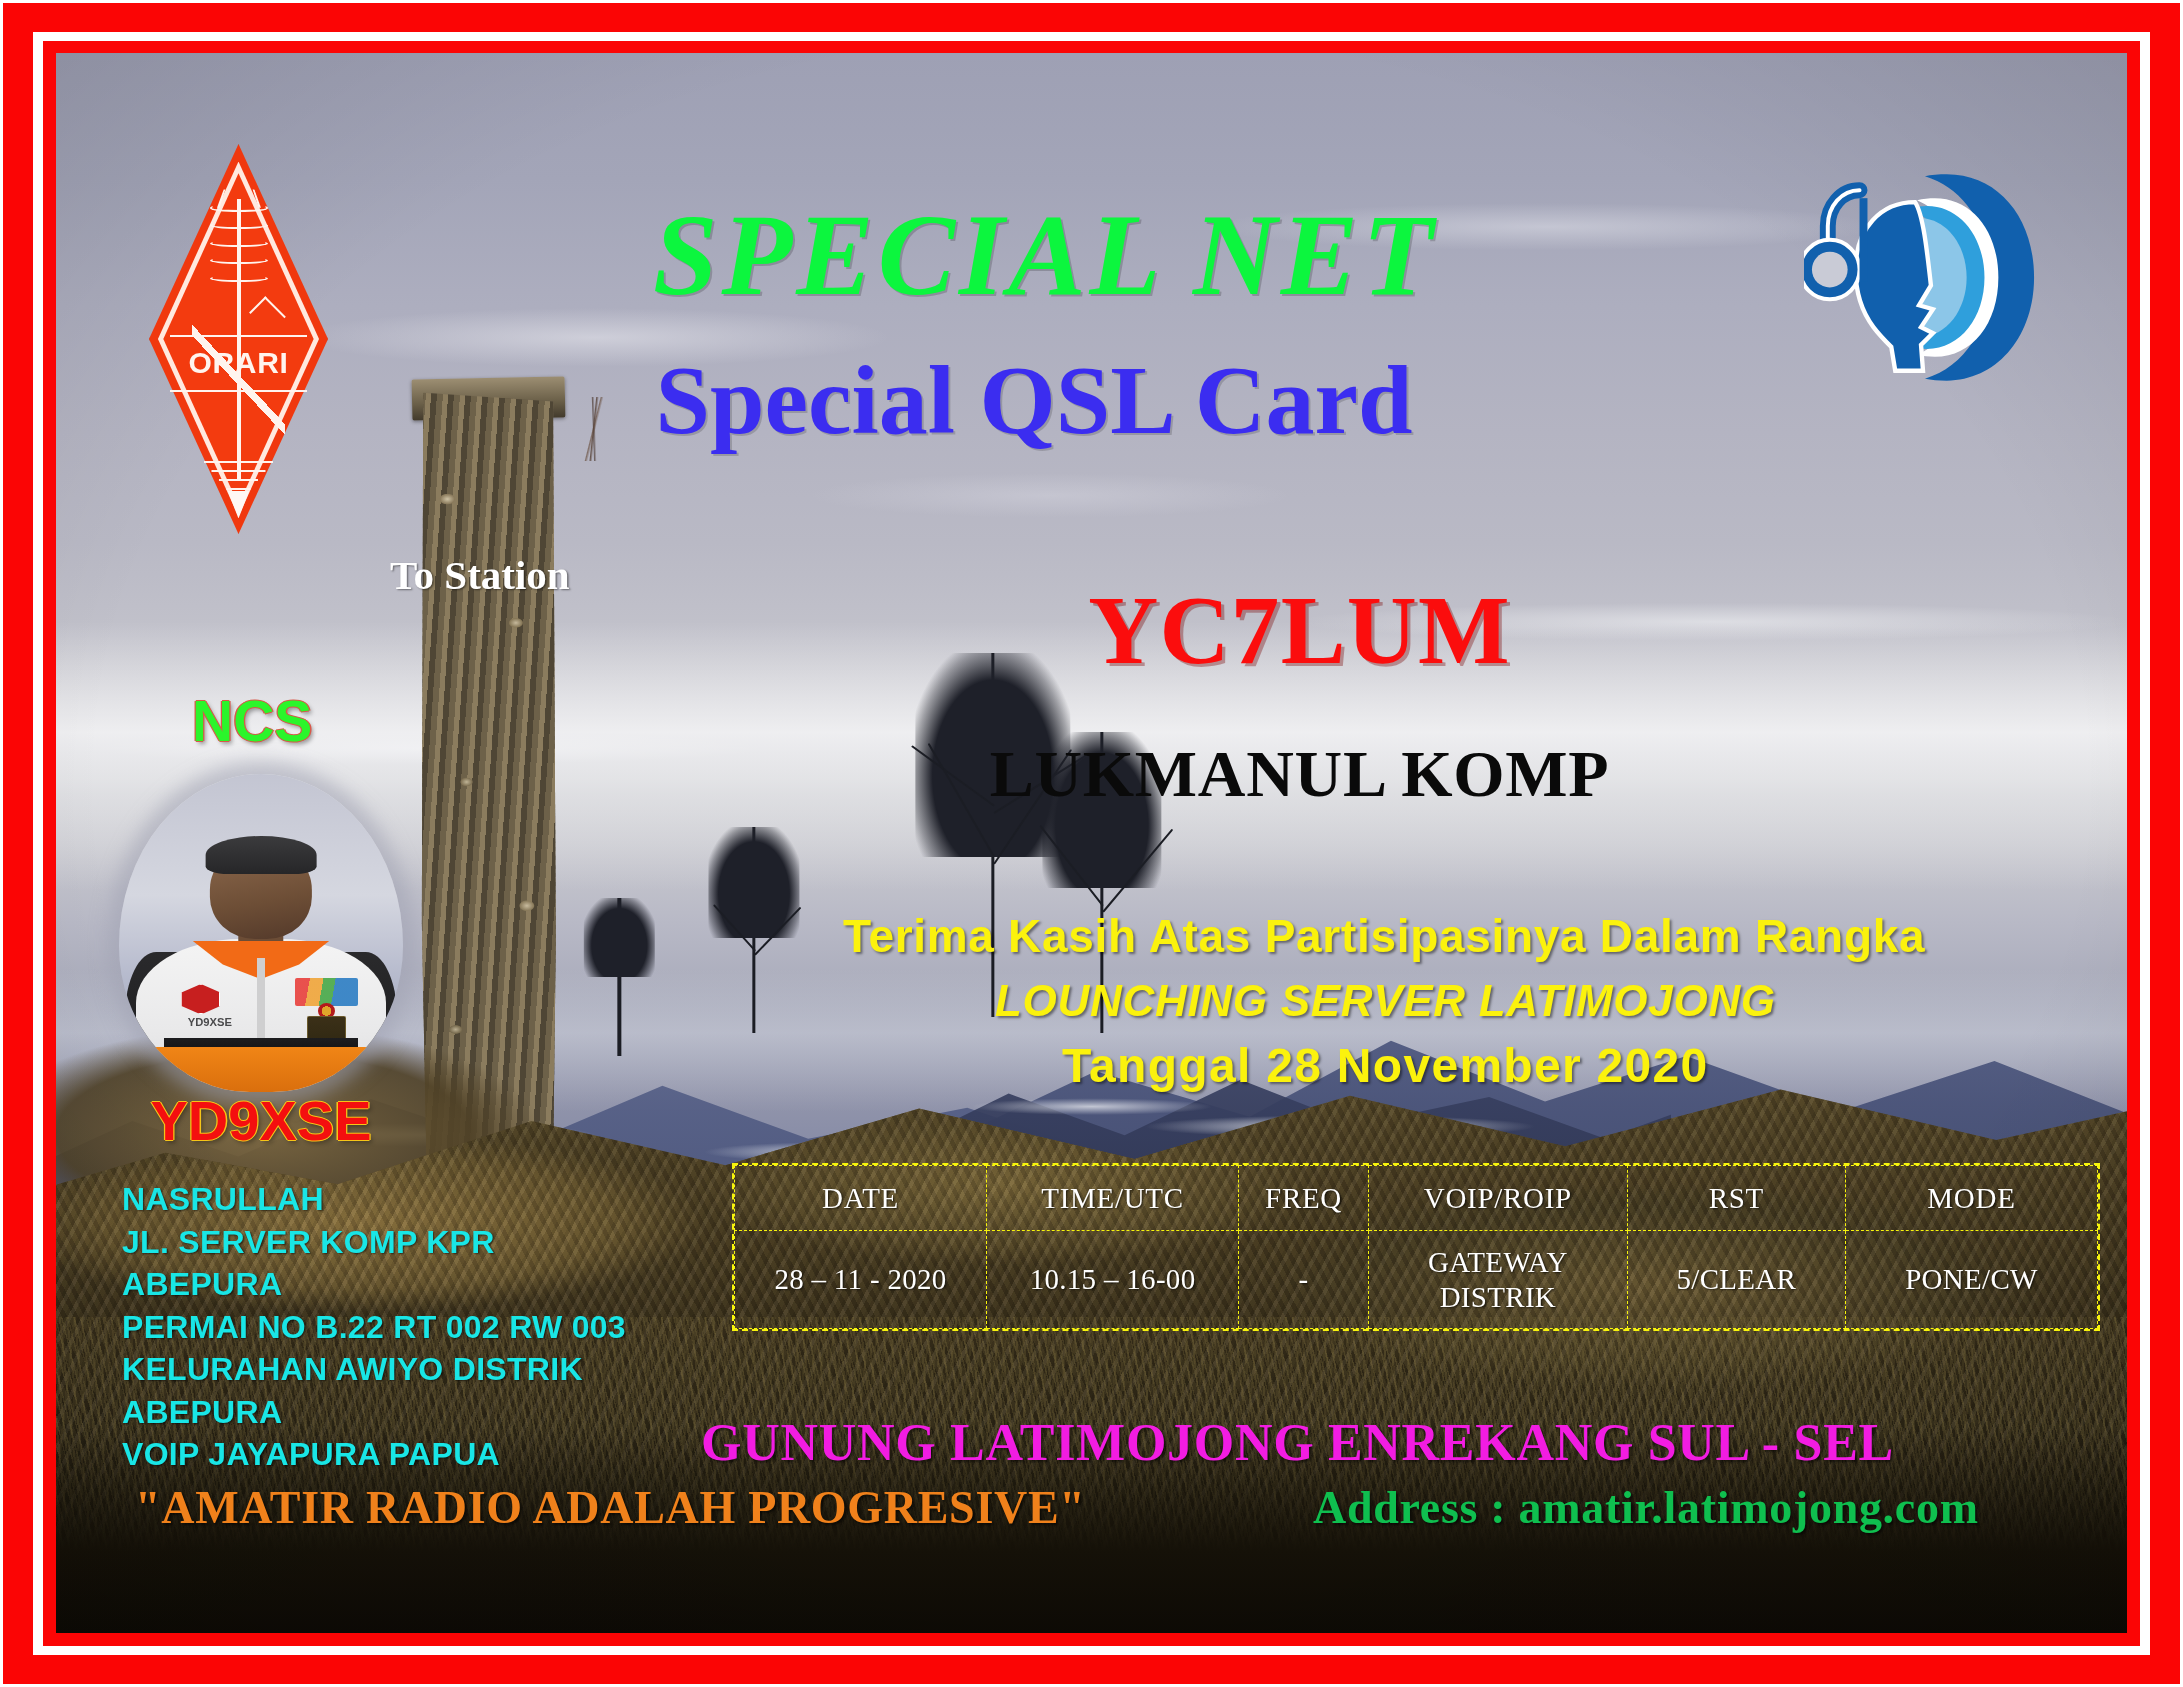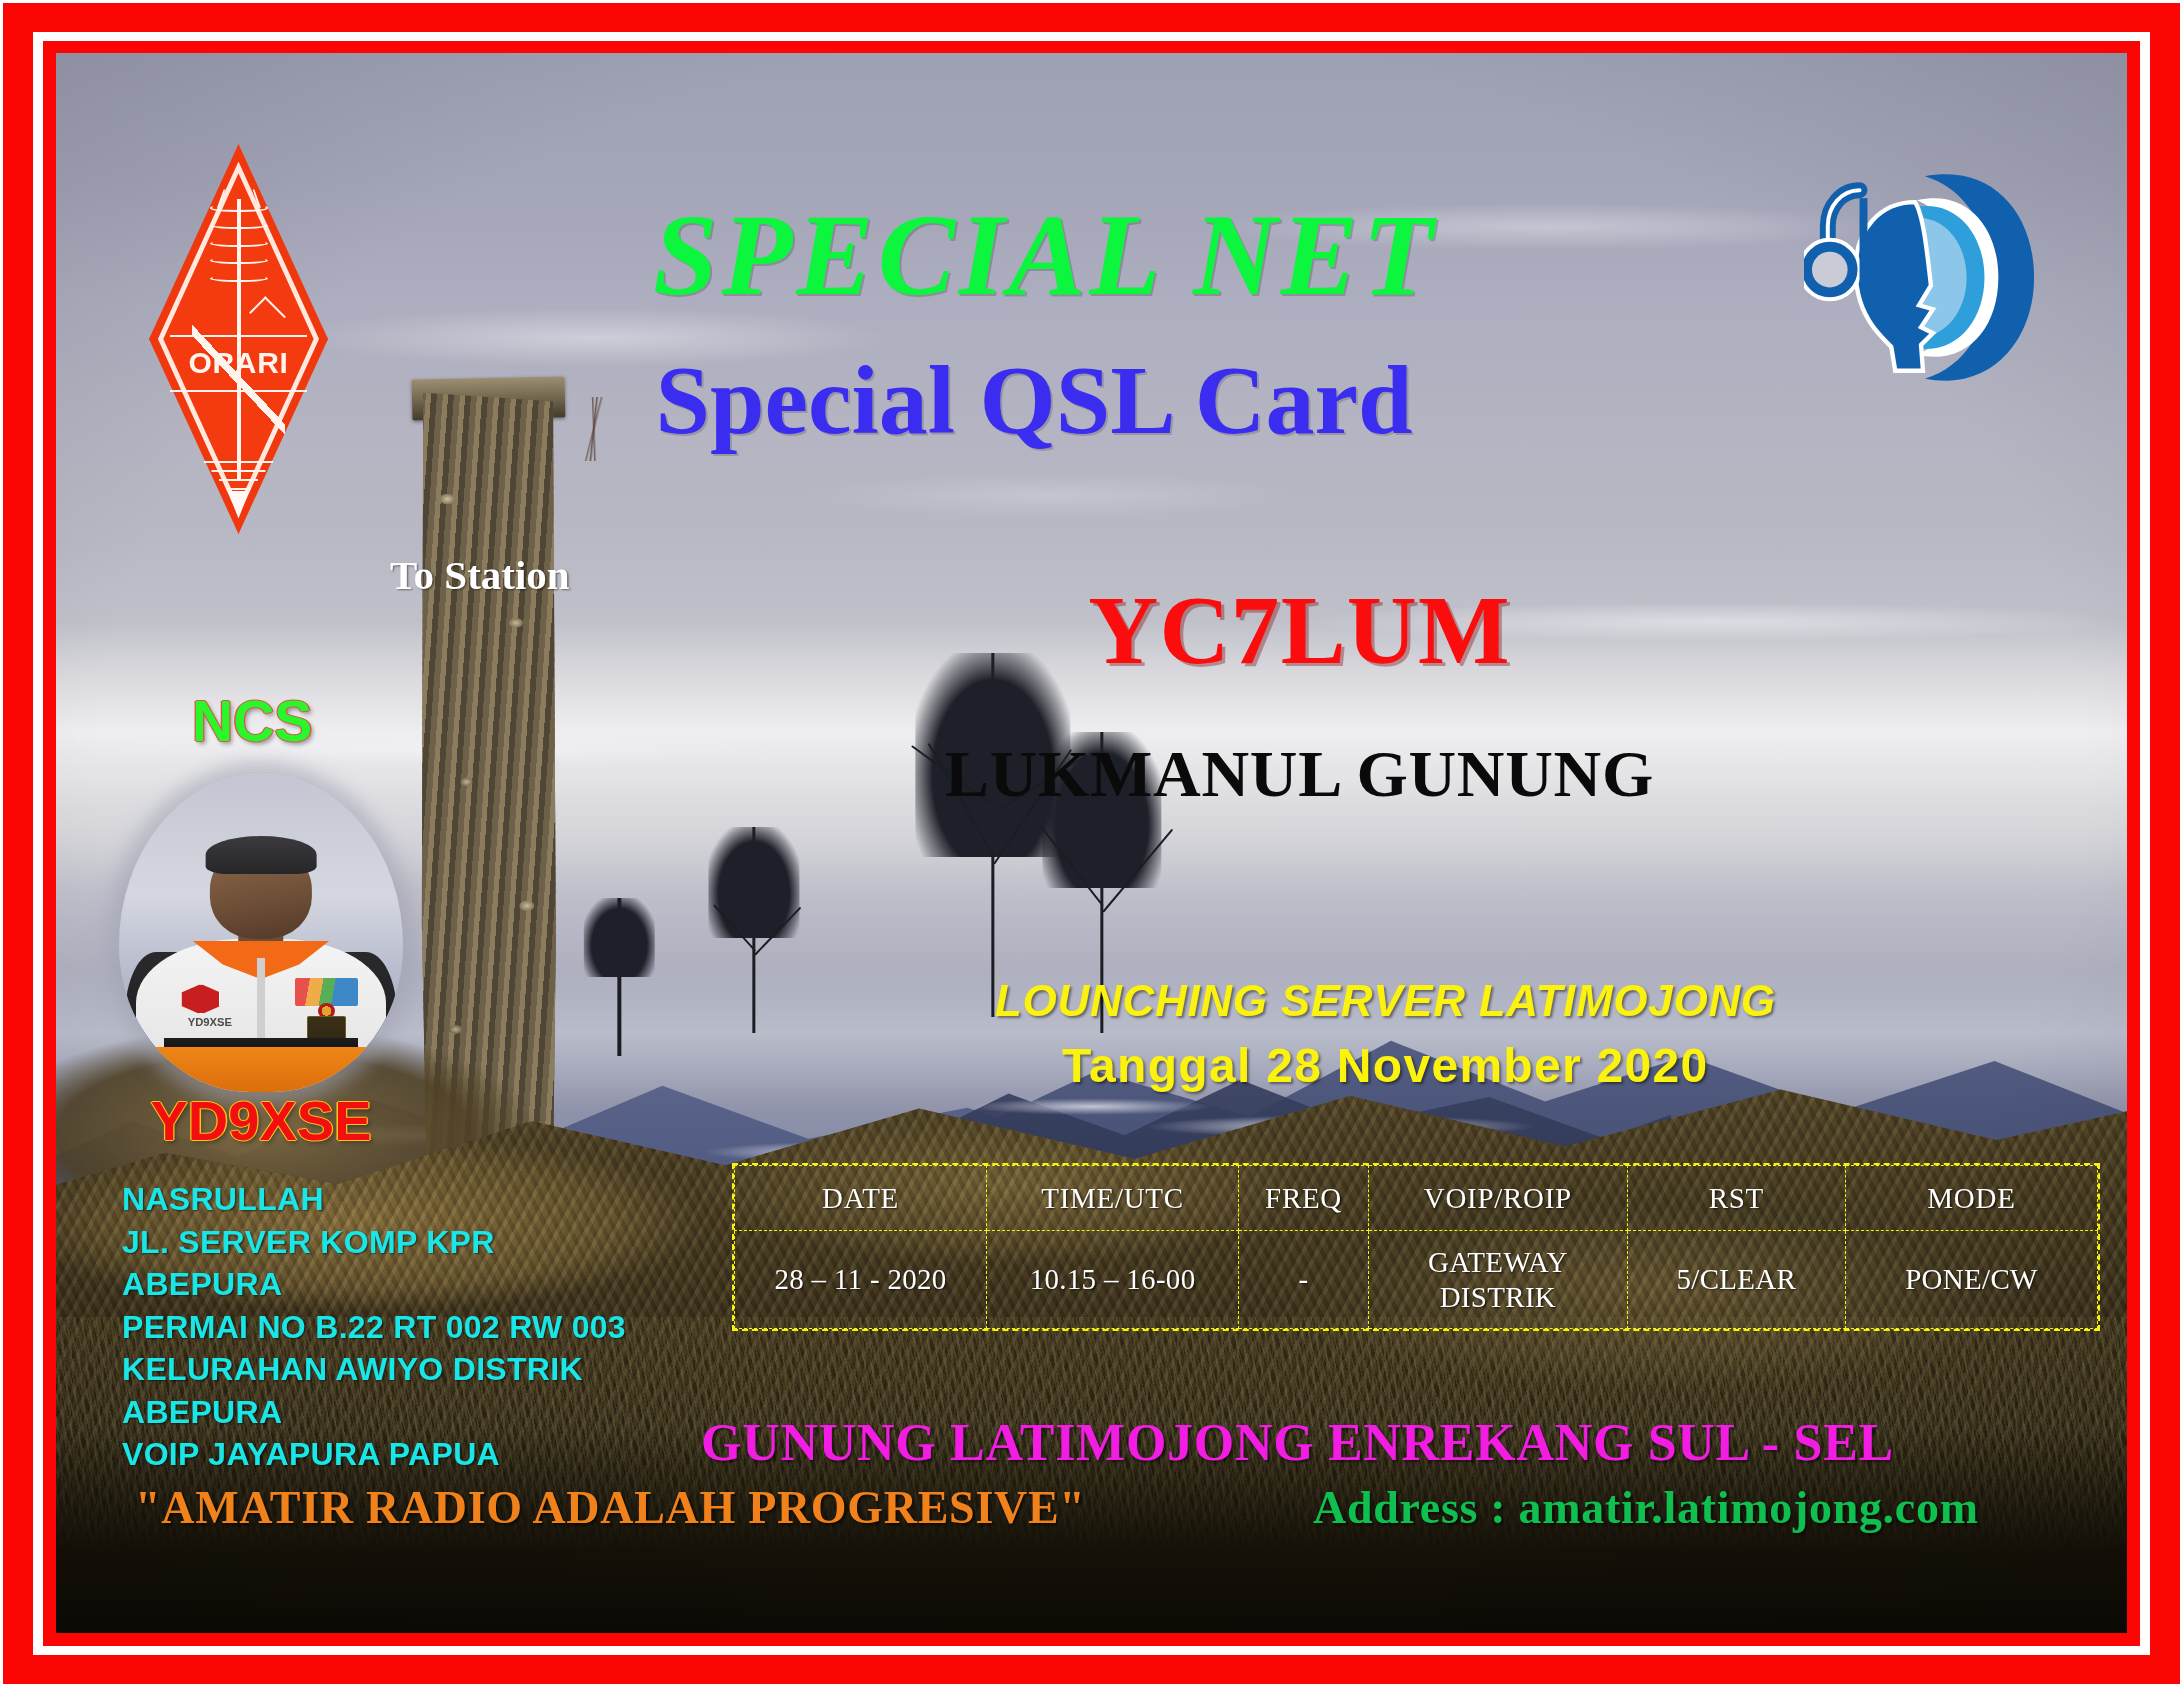--- a/index.html
+++ b/index.html
@@ -347,21 +347,21 @@
         <circle cx="13" cy="56" r="15" fill="none" stroke="#ffffff" stroke-width="2"></circle>
         <circle cx="13" cy="56" r="9" fill="#c9cbd6"></circle>
         <path d="M28 20h4v42h-4z" fill="#1160ad"></path>
       </svg>
     </div>
 
     <div id="special-net">SPECIAL NET</div>
     <div id="qsl-card">Special QSL Card</div>
     <div id="to-station">To Station</div>
     <div id="callsign">YC7LUM</div>
-    <div id="opname">LUKMANUL GUNUNG</div>
+    <div id="opname">LUKMANUL KOMP</div>
 
     <div id="ncs-label">NCS</div>
     <div id="photo-oval">
       <div class="op-bg"></div>
       <div class="op-shoulderL"></div>
       <div class="op-shoulderR"></div>
       <div class="op-body"></div>
       <div class="op-neck"></div>
       <div class="op-collar"></div>
       <div class="op-placket"></div>
@@ -380,20 +380,21 @@
     <div id="address">
       <div>NASRULLAH</div>
       <div>JL. SERVER KOMP KPR</div>
       <div>ABEPURA</div>
       <div>PERMAI NO B.22 RT 002 RW 003</div>
       <div>KELURAHAN AWIYO DISTRIK</div>
       <div>ABEPURA</div>
       <div>VOIP JAYAPURA PAPUA</div>
     </div>
 
+    <div class="ytxt" id="y1">Terima Kasih Atas Partisipasinya Dalam Rangka</div>
     <div class="ytxt" id="y2">LOUNCHING SERVER LATIMOJONG</div>
     <div class="ytxt" id="y3">Tanggal  28  November  2020</div>
 
     <div id="qso">
       <table>
         <tbody>
             <tr class="head">
           <td class="c-date">DATE</td>
           <td class="c-time">TIME/UTC</td>
           <td class="c-freq">FREQ</td>

